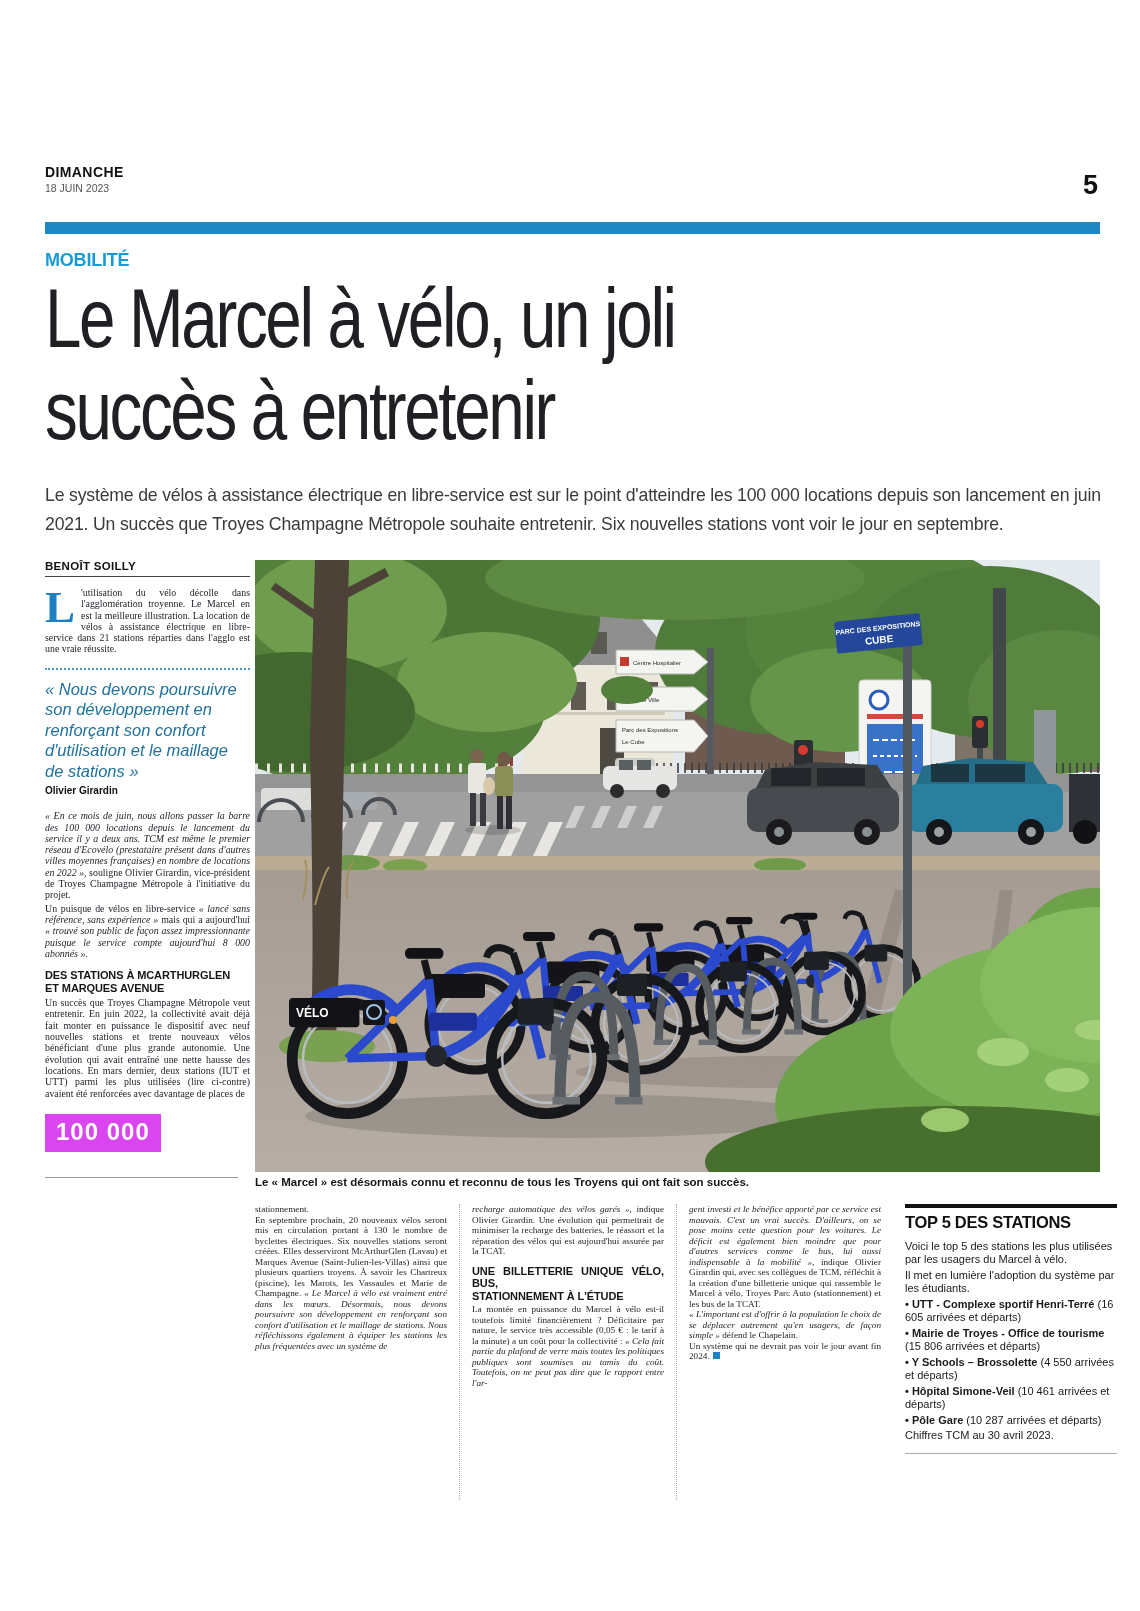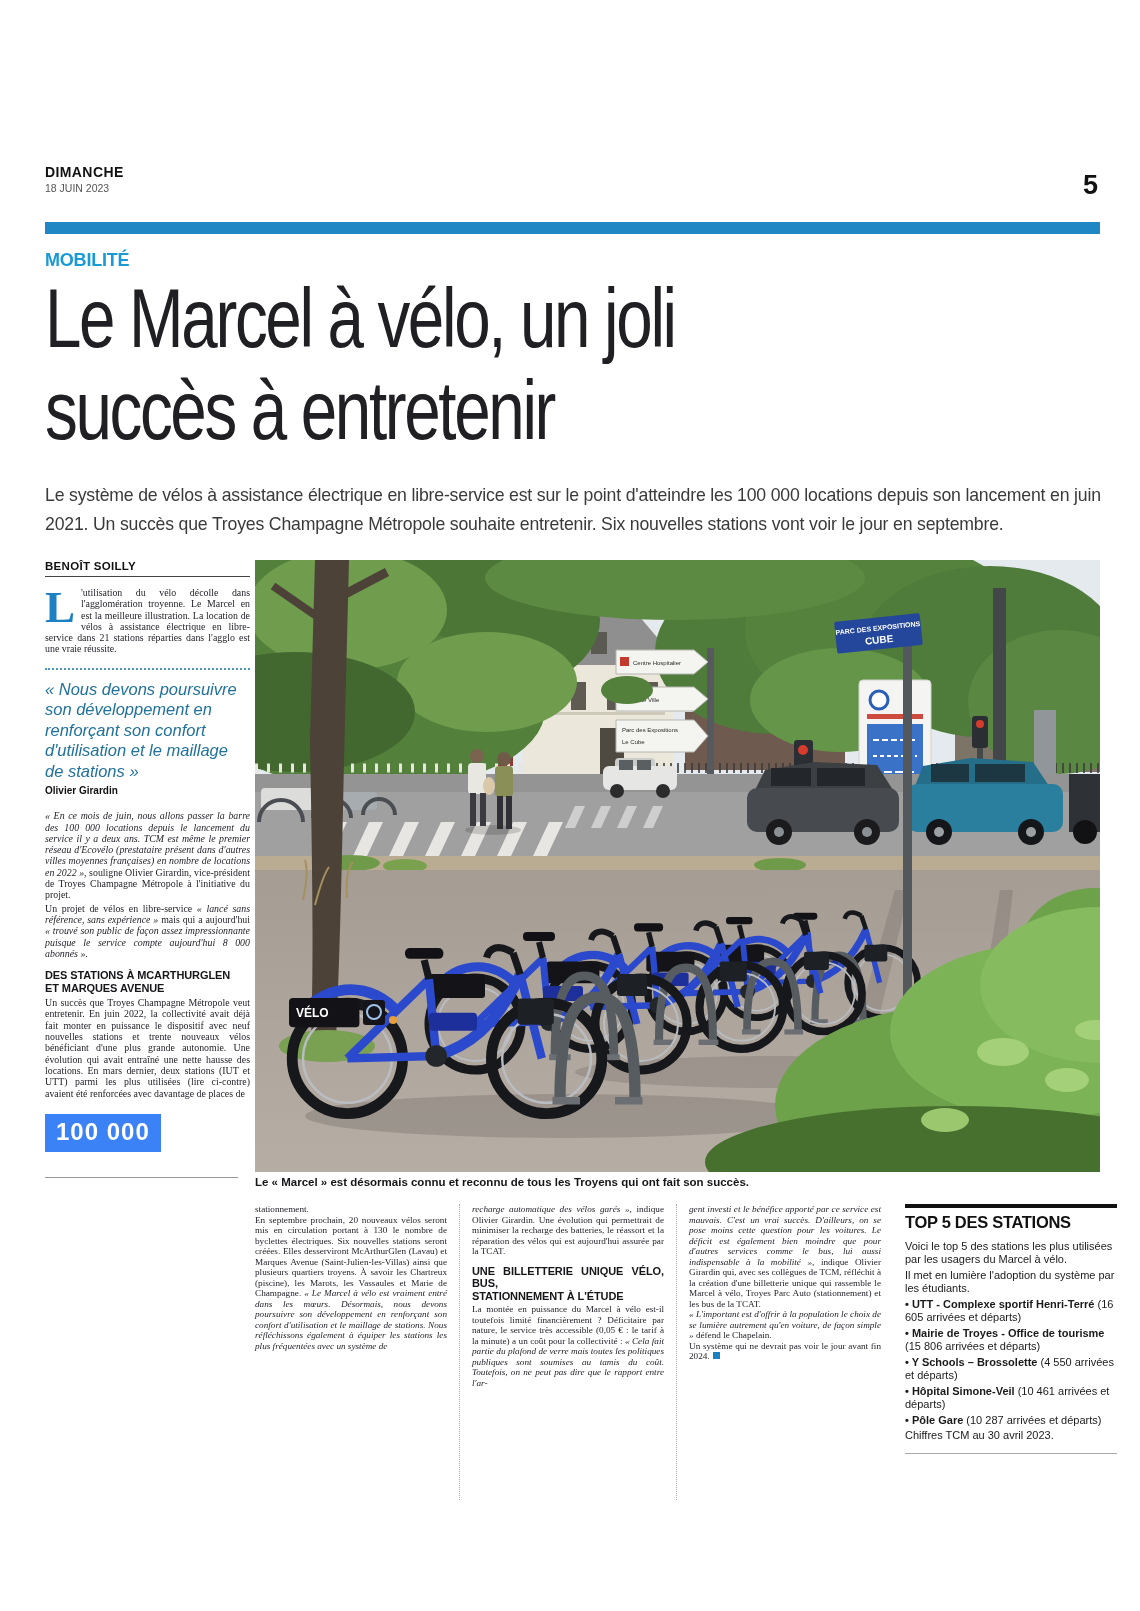--- a/index.html
+++ b/index.html
@@ -29,21 +29,21 @@
   .serif,.para{font-family:"Liberation Serif",serif;}
   .intro,.para{font-size:9.9px;line-height:11.3px;text-align:justify;color:#1d1d26;margin:0 0 2px 0;}
   .dropcap{float:left;font-family:"Liberation Serif",serif;font-weight:700;font-size:45px;line-height:36px;
            color:#1c80c2;padding:2px 6px 0 0;}
   .dotrule{border-top:2px dotted #4b98c4;margin:13px 0 9px 0;}
   .pullquote{font-family:Liberation Sans, sans-serif;font-style:italic;font-size:16.5px;line-height:20.5px;
              color:#20719c;margin:0;}
   .pq-author{font-size:10px;font-weight:800;color:#111;margin:4px 0 14px 0;}
   .it{font-style:italic;}
   .subhead{font-size:11px;line-height:12.5px;font-weight:800;color:#15151a;margin:10px 0 3px 0;letter-spacing:-.1px;}
-  .badge{display:inline-block;background:#3b82f6;color:#fff;font-weight:800;font-size:24px;
+  .badge{display:inline-block;background:#d946ef;color:#fff;font-weight:800;font-size:24px;
          padding:4px 11px 6px 11px;letter-spacing:1px;margin:13px 0 10px 0;}
   .numcap{font-size:11.5px;line-height:14.5px;color:#2a2a2a;}
   .endrule{border-top:1px solid #999;margin-top:15px;width:94%;}
   
   .photo{position:absolute;top:548px;left:255px;width:845px;height:612px;background:#e8edef;overflow:hidden;}
   .caption{position:absolute;top:1164px;left:255px;width:845px;font-size:11.5px;font-weight:700;color:#15151a;}
   
   .bottomcols{position:absolute;top:1192px;left:255px;width:885px;height:296px;display:flex;}
   .bcol{width:192px;font-family:"Liberation Serif",serif;font-size:9.2px;line-height:10.5px;
         text-align:justify;color:#1d1d26;}
@@ -83,21 +83,21 @@
   </div>
   <div class="standfirst">Le système de vélos à assistance électrique en libre-service est sur le point d'atteindre les 100 000 locations depuis son lancement en juin 2021. Un succès que Troyes Champagne Métropole souhaite entretenir. Six nouvelles stations vont voir le jour en septembre.</div>
 
   <div class="leftrail">
     <div class="byline">BENOÎT SOILLY</div>
     <p class="intro serif"><span class="dropcap">L</span><span>'utilisation du vélo décolle dans l'agglomération troyenne. Le Marcel en est la meilleure illustration. La location de vélos à assistance électrique en libre-service dans 21 stations réparties dans l'agglo est une vraie réussite.</span></p>
     <div class="dotrule"></div>
     <p class="pullquote">« Nous devons poursuivre son développement en renforçant son confort d'utilisation et le maillage de stations »</p>
     <div class="pq-author">Olivier Girardin</div>
     <p class="para"><span class="it">« En ce mois de juin, nous allons passer la barre des 100 000 locations depuis le lancement du service il y a deux ans. TCM est même le premier réseau d'Ecovélo (prestataire présent dans d'autres villes moyennes françaises) en nombre de locations en 2022 »,</span><span> souligne Olivier Girardin, vice-président de Troyes Champagne Métropole à l'initiative du projet.</span></p>
-    <p class="para"><span>Un projet de vélos en libre-service </span><span class="it">« lancé sans référence, sans expérience »</span><span> mais qui a aujourd'hui </span><span class="it">« trouvé son public de façon assez impressionnante puisque le service compte aujourd'hui 8 000 abonnés »</span><span>.</span></p>
+    <p class="para"><span>Un puisque de vélos en libre-service </span><span class="it">« lancé sans référence, sans expérience »</span><span> mais qui a aujourd'hui </span><span class="it">« trouvé son public de façon assez impressionnante puisque le service compte aujourd'hui 8 000 abonnés »</span><span>.</span></p>
     <div class="subhead">
       <div>DES STATIONS À MCARTHURGLEN</div>
       <div>ET MARQUES AVENUE</div>
     </div>
     <p class="para"><span>Un succès que Troyes Champagne Métropole veut entretenir. En juin 2022, la collectivité avait déjà fait monter en puissance le dispositif avec neuf nouvelles stations et trente nouveaux vélos bénéficiant d'une plus grande autonomie. Une évolution qui avait entraîné une nette hausse des locations. En mars dernier, deux stations (IUT et UTT) parmi les plus utilisées (lire ci-contre) avaient été renforcées avec davantage de places de</span></p>
     <div><span class="badge">100 000</span></div>
     <div class="endrule"></div>
   </div>
 
   <div class="photo">
@@ -368,21 +368,21 @@
     <div class="bcol">
       <p><span class="it">recharge automatique des vélos garés »,</span><span> indique Olivier Girardin. Une évolution qui permettrait de minimiser la recharge des batteries, le réassort et la réparation des vélos qui est aujourd'hui assurée par la TCAT.</span></p>
       <div class="subhead">
         <div>UNE BILLETTERIE UNIQUE VÉLO, BUS,</div>
         <div>STATIONNEMENT À L'ÉTUDE</div>
       </div>
       <p><span>La montée en puissance du Marcel à vélo est-il toutefois limité financièrement ? Déficitaire par nature, le service très accessible (0,05 € : le tarif à la minute) a un coût pour la collectivité : </span><span class="it">« Cela fait partie du plafond de verre mais toutes les politiques publiques sont soumises au tamis du coût. Toutefois, on ne peut pas dire que le rapport entre l'ar-</span></p>
     </div>
     <div class="bcol">
       <p><span class="it">gent investi et le bénéfice apporté par ce service est mauvais. C'est un vrai succès. D'ailleurs, on se pose moins cette question pour les voitures. Le déficit est également bien moindre que pour d'autres services comme le bus, lui aussi indispensable à la mobilité »,</span><span> indique Olivier Girardin qui, avec ses collègues de TCM, réfléchit à la création d'une billetterie unique qui rassemble le Marcel à vélo, Troyes Parc Auto (stationnement) et les bus de la TCAT.</span></p>
-      <p><span class="it">« L'important est d'offrir à la population le choix de se lumière autrement qu'en voiture, de façon simple »</span><span> défend le Chapelain.</span></p>
+      <p><span class="it">« L'important est d'offrir à la population le choix de se déplacer autrement qu'en usagers, de façon simple »</span><span> défend le Chapelain.</span></p>
       <p><span>Un système qui ne devrait pas voir le jour avant fin 2024.</span><span class="endmark"></span></p>
     </div>
     <div class="sidebar">
       <div class="sb-rule"></div>
       <div class="sb-title">TOP 5 DES STATIONS</div>
       <p>Voici le top 5 des stations les plus utilisées par les usagers du Marcel à vélo.</p>
       <p>Il met en lumière l'adoption du système par les étudiants.</p>
       <p class="station"><b>UTT - Complexe sportif Henri-Terré</b><span> (16 605 arrivées et départs)</span></p>
       <p class="station"><b>Mairie de Troyes - Office de tourisme</b><span> (15 806 arrivées et départs)</span></p>
       <p class="station"><b>Y Schools – Brossolette</b><span> (4 550 arrivées et départs)</span></p>

